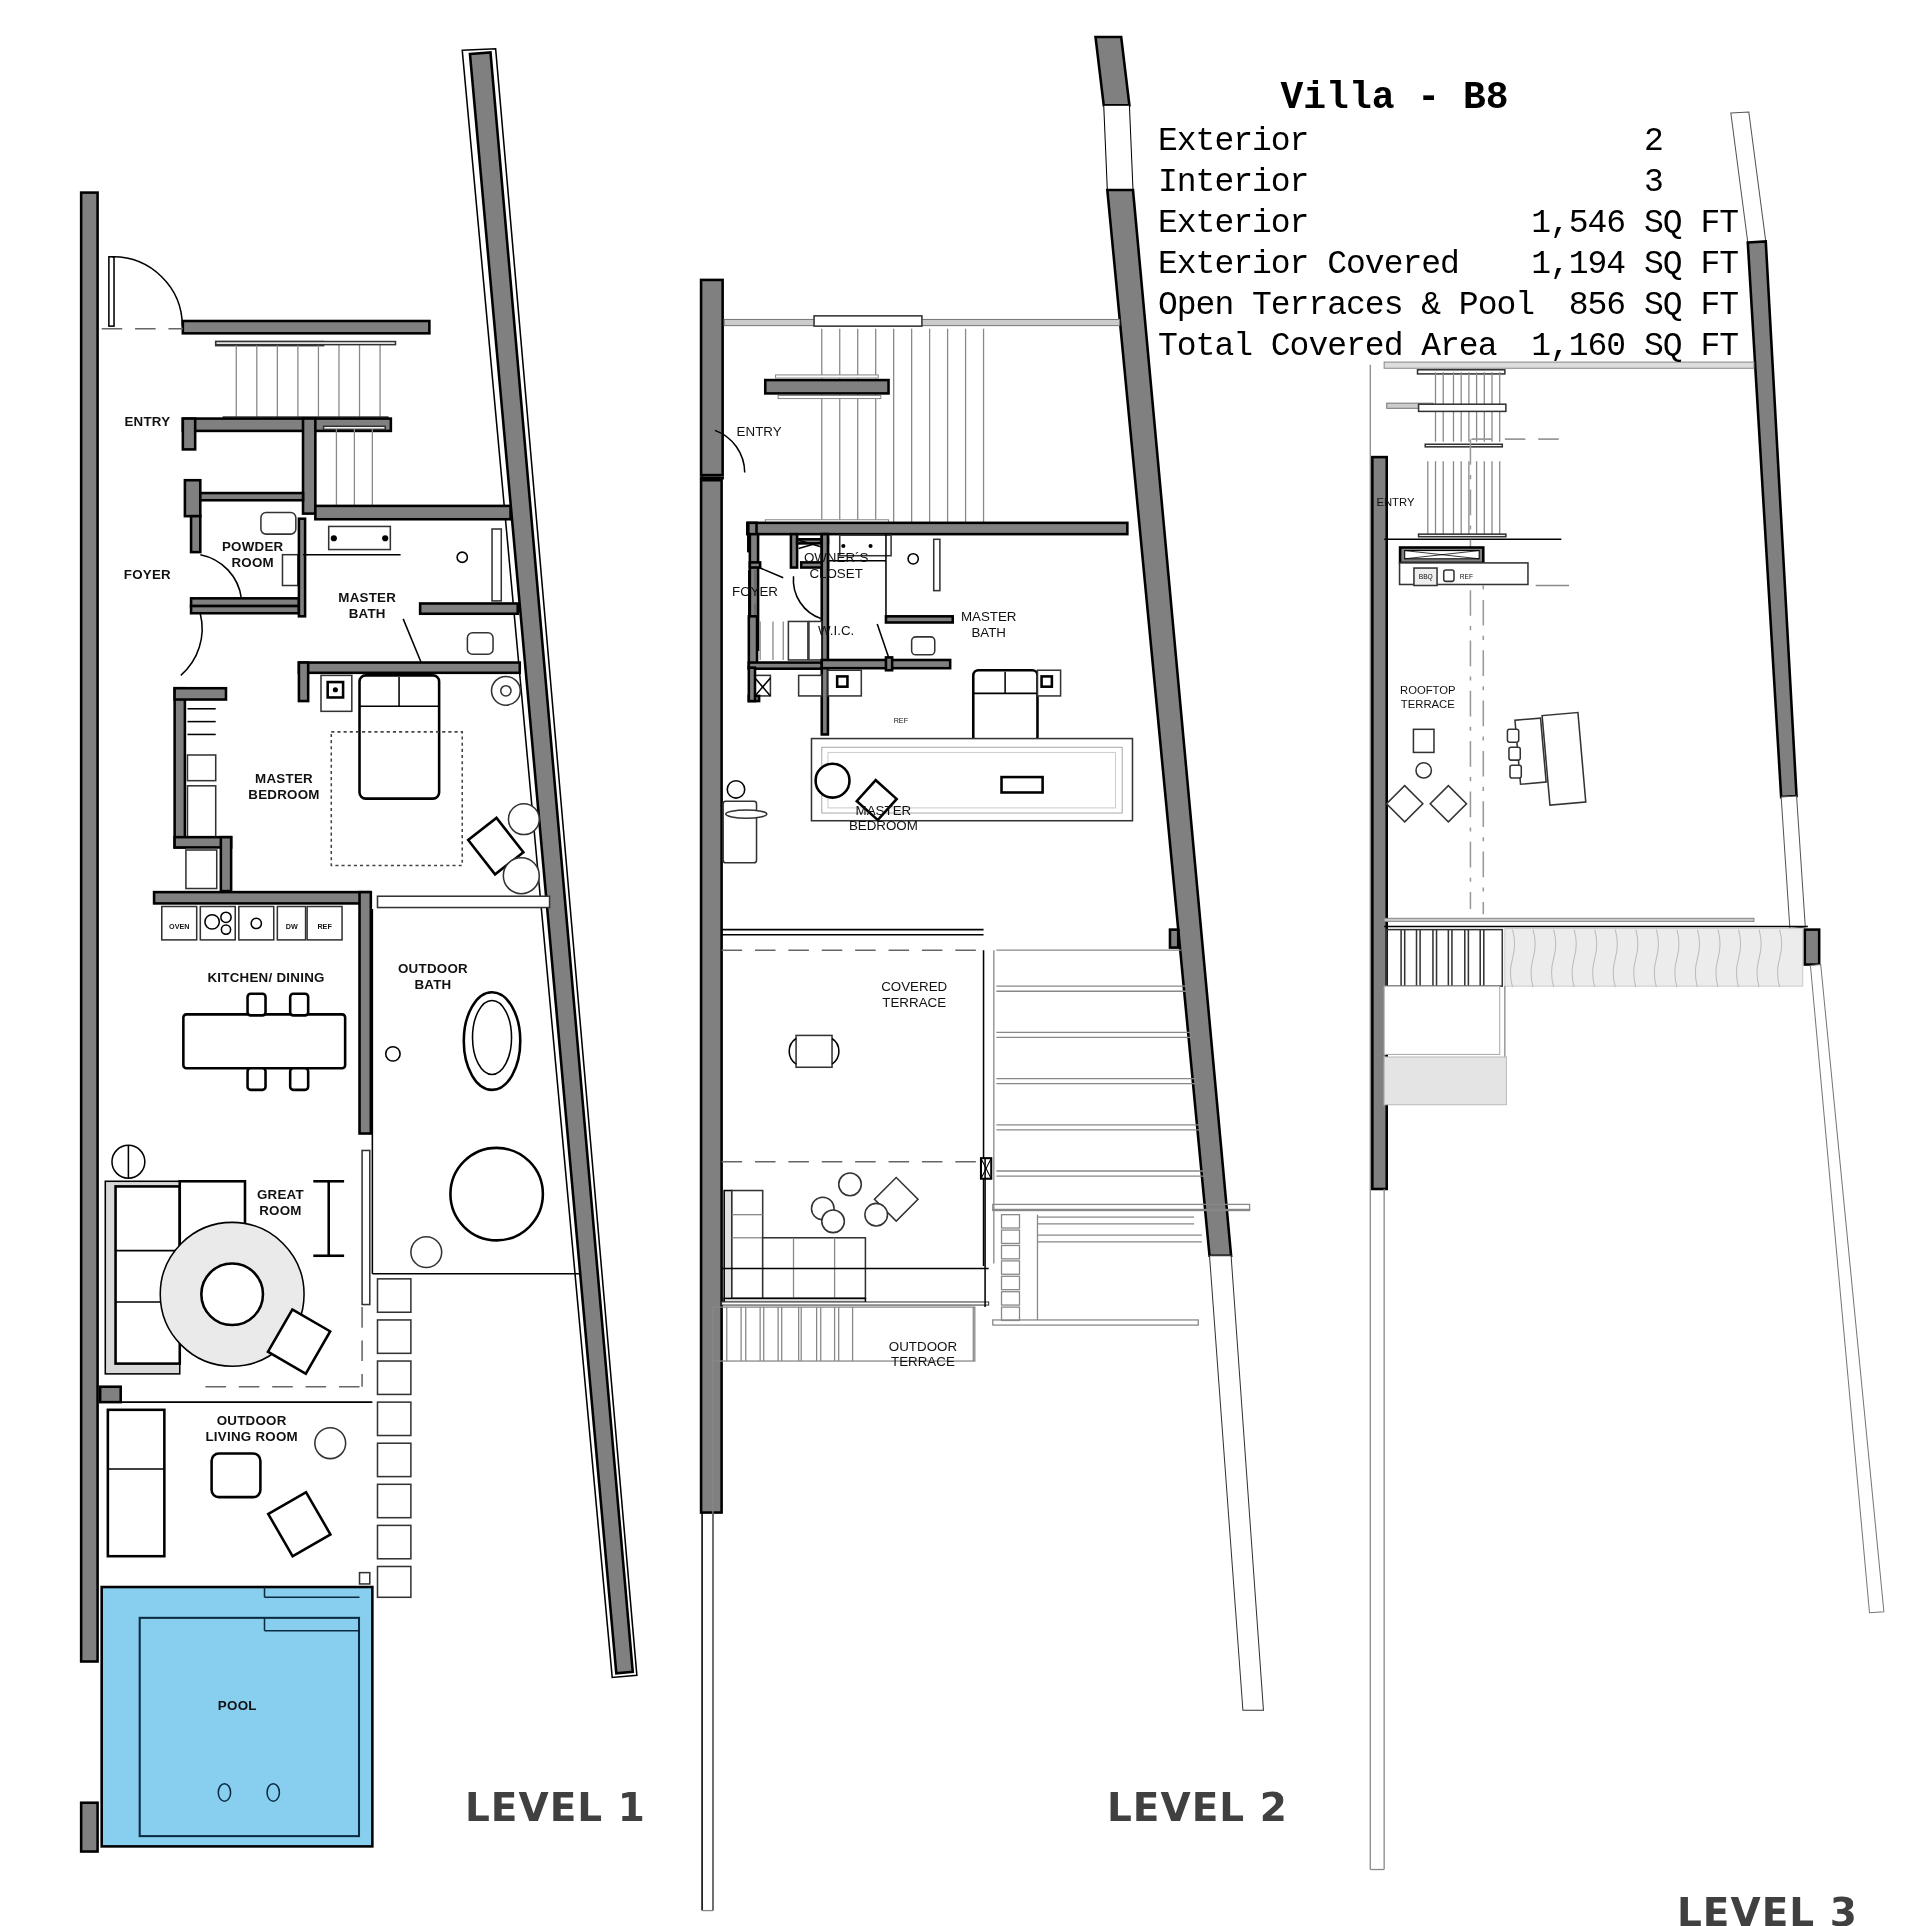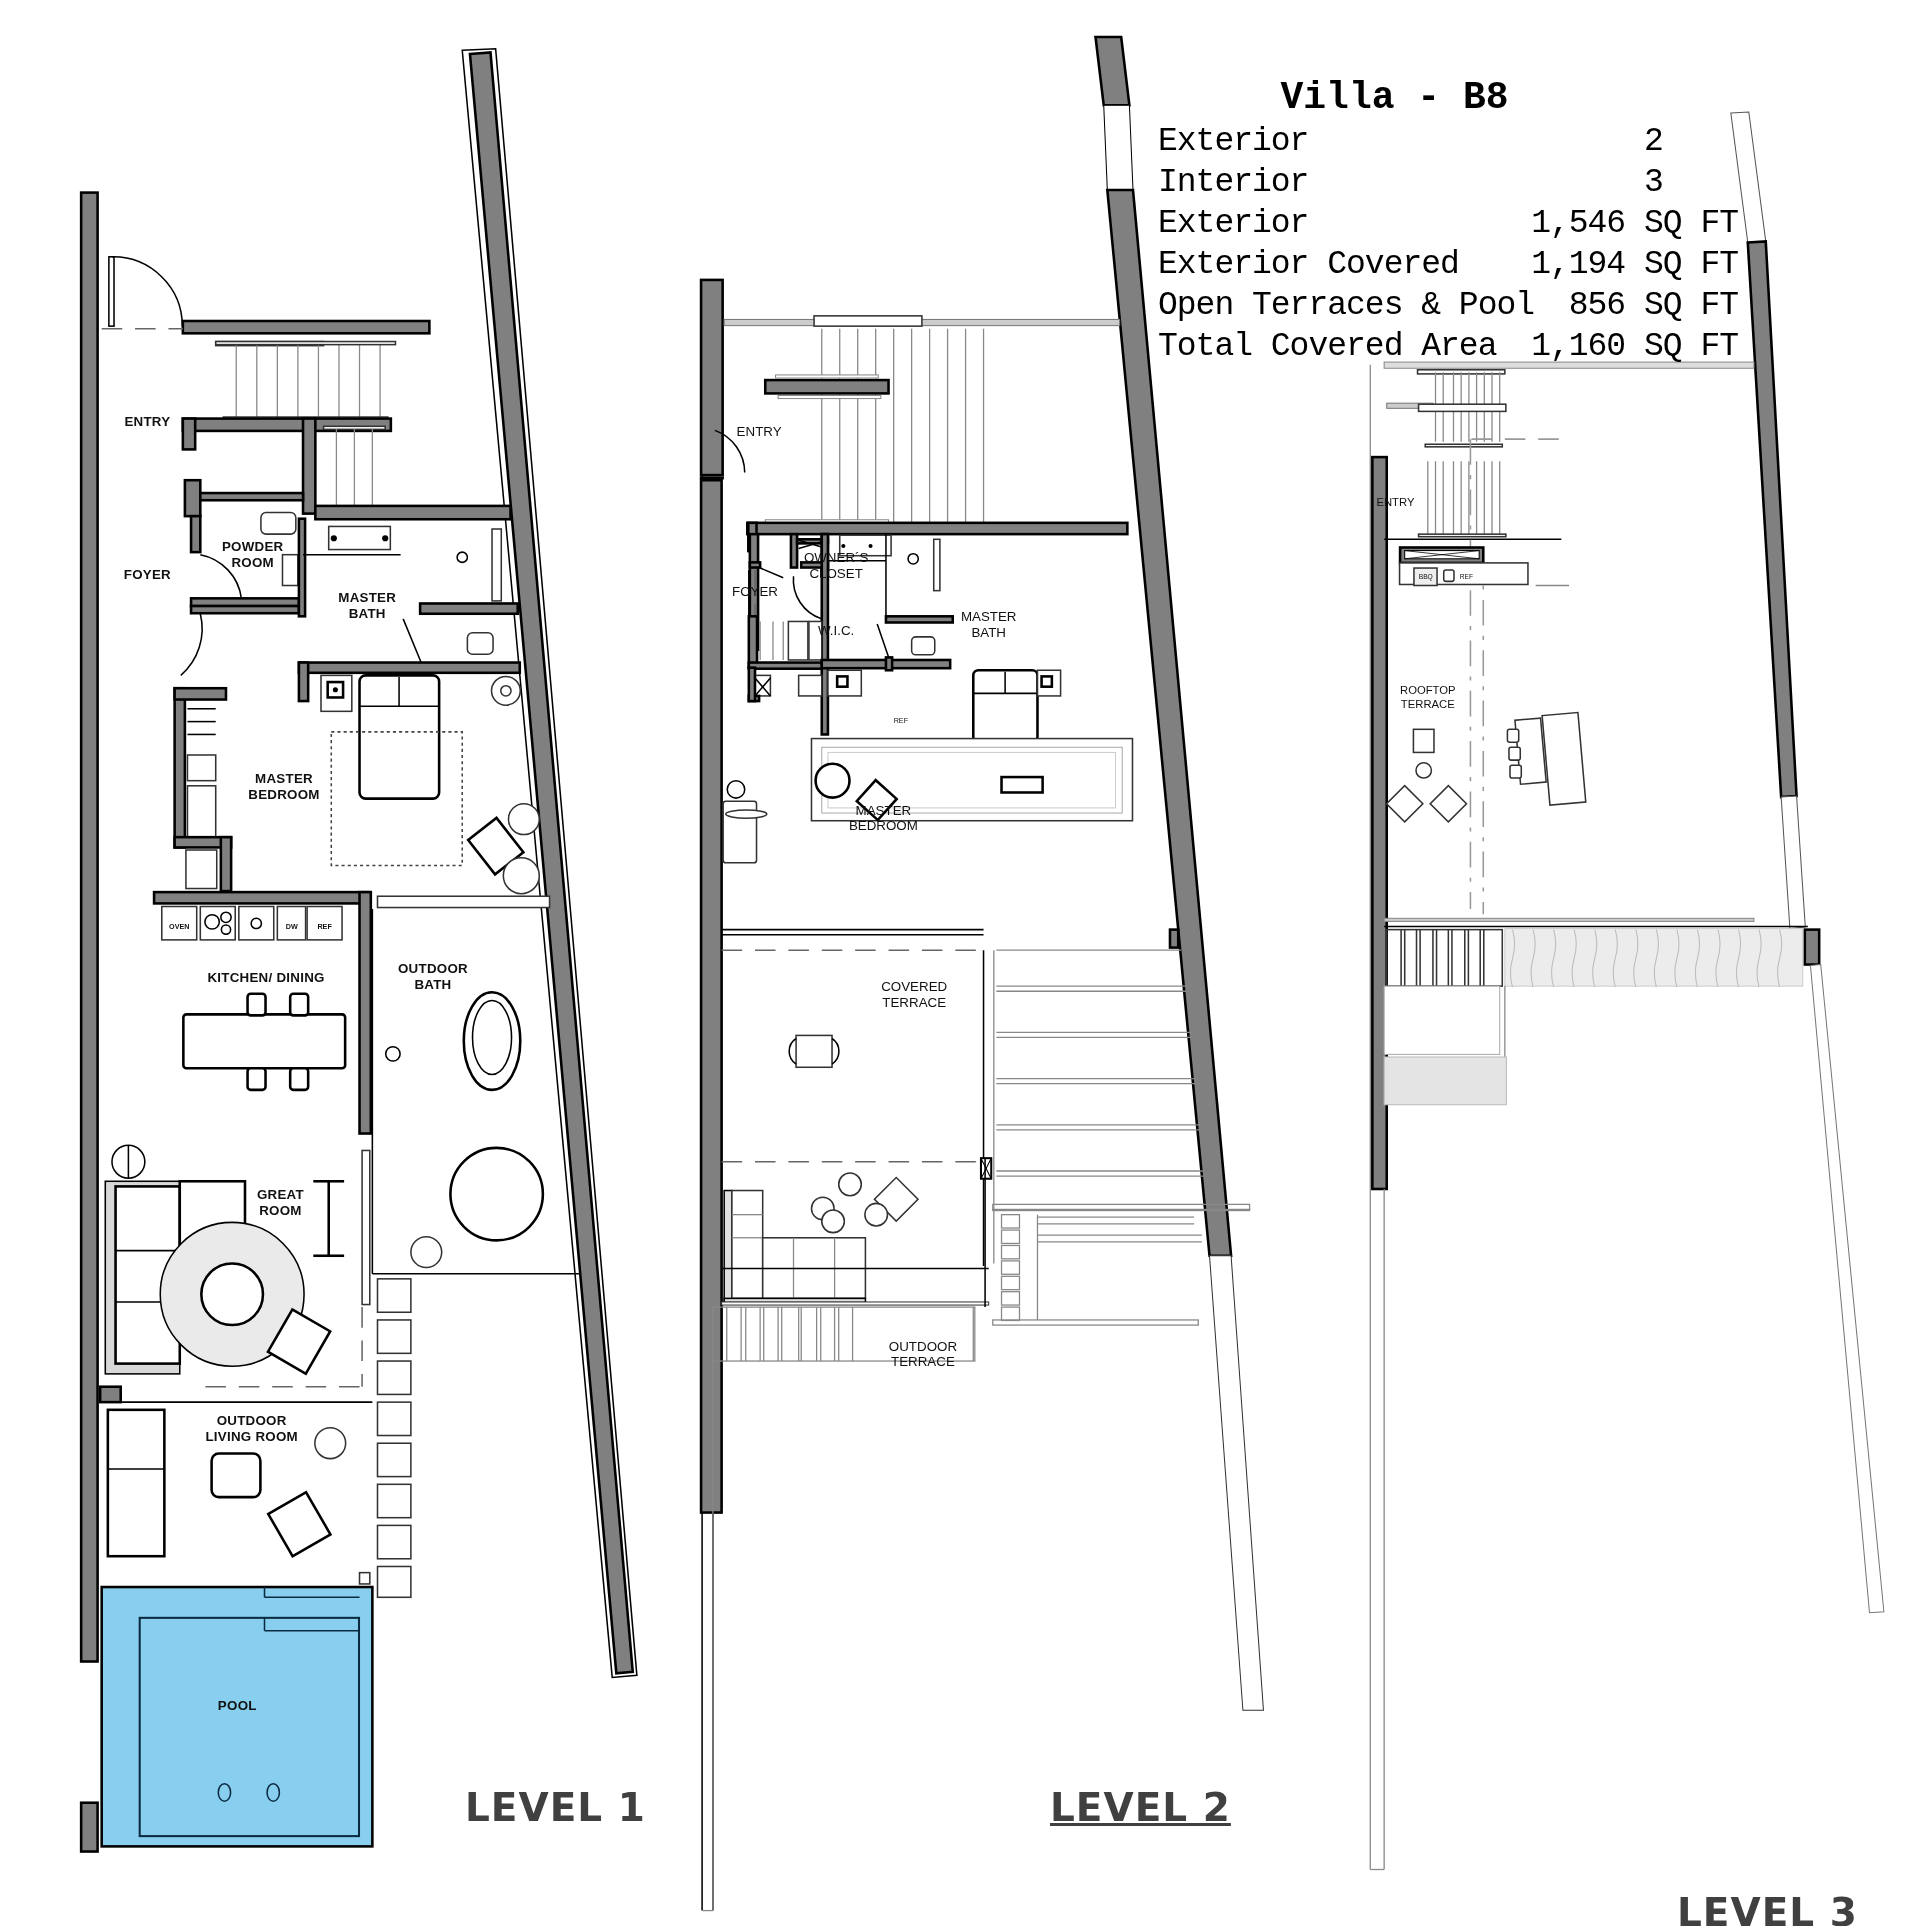--- a/index.html
+++ b/index.html
@@ -549,15 +549,15 @@
     <span class="k">Open Terraces &amp; Pool</span>
     <span class="v">856 SQ FT</span>
   </div>
   <div class="row">
     <span class="k">Total Covered Area</span>
     <span class="v">1,160 SQ FT</span>
   </div>
 </div>
 
 <div class="level-label" style="left:465px; top:1785px;">LEVEL 1</div>
-<div class="level-label" style="left:1050px; top:1785px;text-decoration:underline;">LEVEL 2</div>
+<div class="level-label" style="left:1107px; top:1785px;">LEVEL 2</div>
 <div class="level-label" style="left:1677px; top:1890px;">LEVEL 3</div>
 
 
 </body></html>

